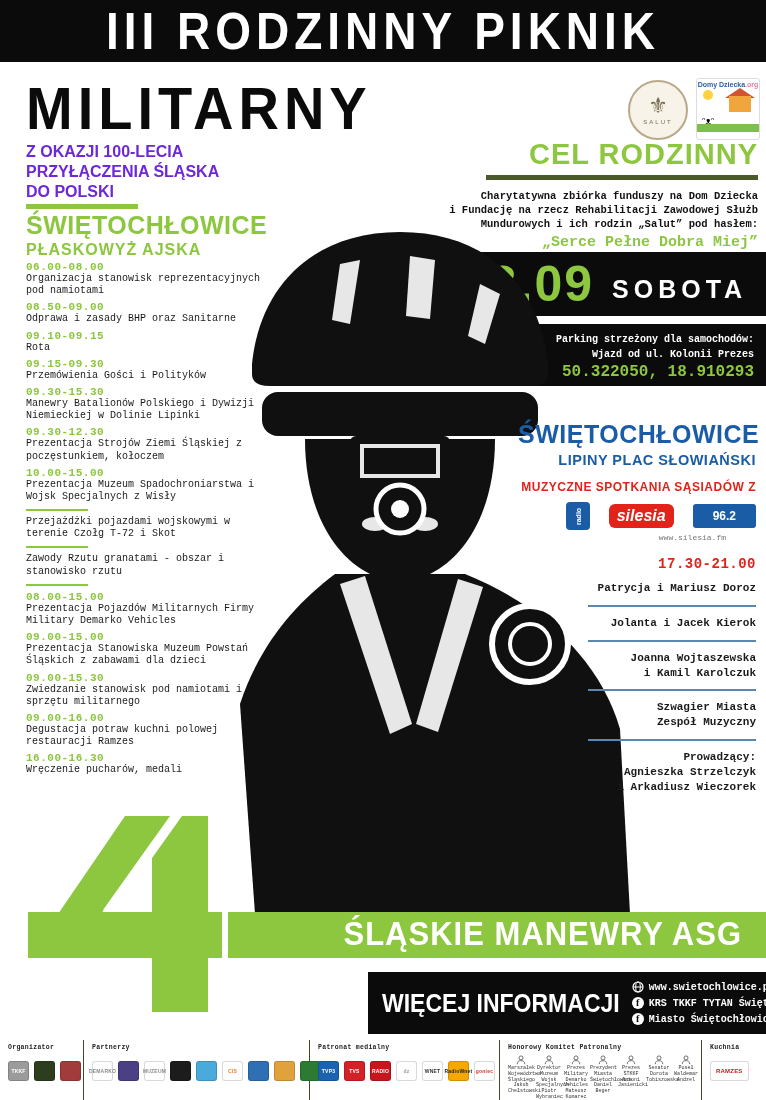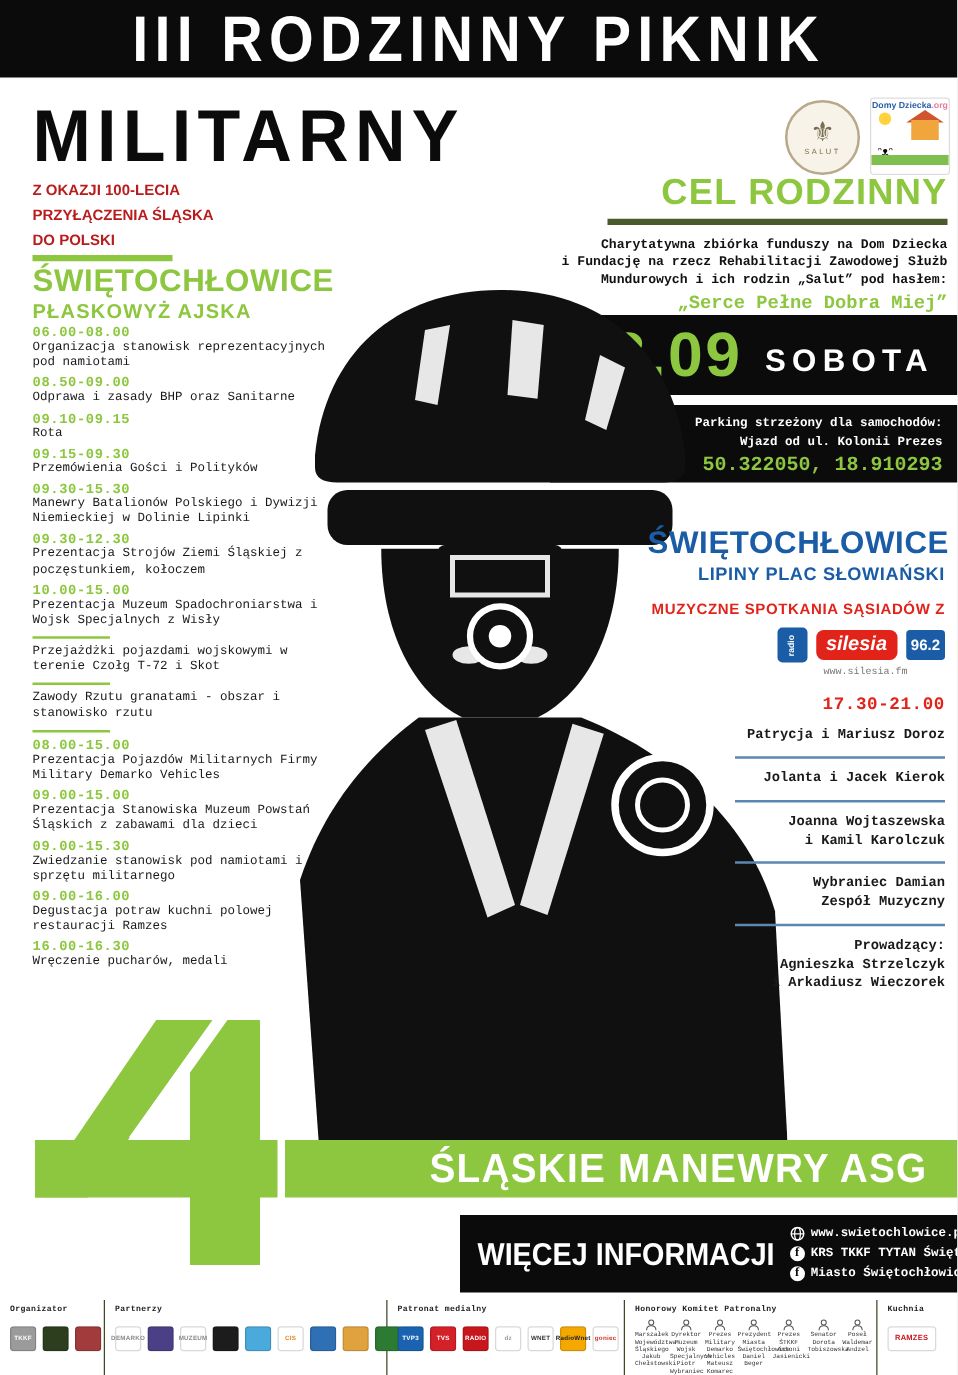--- a/index.html
+++ b/index.html
@@ -5,21 +5,21 @@
   html,body{margin:0;padding:0;background:#e8e8e8;}
   .poster{position:relative;width:766px;height:1100px;background:#ffffff;overflow:hidden;
           font-family:"Liberation Mono",monospace;}
   .abs{position:absolute;}
   .sans{font-family:"Liberation Sans",sans-serif;}
 
   
   #bar1{left:0;top:10;width:766px;height:62px;background:#0b0b0b;display:flex;align-items:center;justify-content:center;z-index:2;}
   #bar1 span{color:#fff;font-family:"Liberation Sans",sans-serif;font-weight:900;font-size:46px;letter-spacing:5px;transform:scaleY(1.12);white-space:nowrap;}
   #militarny{left:26px;top:74px;color:#0b0b0b;font-family:"Liberation Sans",sans-serif;font-weight:900;font-size:56px;letter-spacing:5px;transform:scaleY(1.05);transform-origin:left top;z-index:2;}
-  #occasion{left:26px;top:142px;font-family:"Liberation Sans",sans-serif;font-weight:900;font-size:12px;line-height:20px;color:#b91c1c;z-index:2;}
+  #occasion{left:26px;top:142px;font-family:"Liberation Sans",sans-serif;font-weight:900;font-size:16px;line-height:20px;color:#6d28d9;z-index:2;}
   #rule1{left:26px;top:204px;width:112px;height:5px;background:#8DC63F;}
   #city1{left:26px;top:211px;color:#8DC63F;font-family:"Liberation Sans",sans-serif;font-weight:900;font-size:25px;letter-spacing:.5px;}
   #place1{left:26px;top:241px;color:#8DC63F;font-family:"Liberation Sans",sans-serif;font-weight:900;font-size:16px;letter-spacing:1px;}
 
   
   #schedule{left:26px;top:261px;width:250px;z-index:2;}
   .sch-item{margin-bottom:4px;}
   .sch-time{color:#8DC63F;font-weight:700;font-size:11px;letter-spacing:.5px;}
   .sch-text{color:#1a1a1a;font-size:10px;line-height:1.22;}
   .sch-div{width:62px;height:2px;background:#8DC63F;margin:6px 0 5px;}
@@ -57,24 +57,24 @@
   #soldier{left:200px;top:224px;z-index:3;}
   #four{left:20px;top:810px;z-index:4;}
   #banner{left:228px;top:912px;width:538px;height:46px;background:#8DC63F;display:flex;align-items:center;justify-content:flex-end;padding-right:24px;box-sizing:border-box;z-index:4;}
   #banner span{color:#fff;font-family:"Liberation Sans",sans-serif;font-weight:900;font-size:31px;letter-spacing:1px;transform:scaleY(1.05);white-space:nowrap;}
 
   
   #music{right:10px;top:420px;width:238px;text-align:right;z-index:5;}
   #music .m-city{color:#1A5DA6;font-family:"Liberation Sans",sans-serif;font-weight:900;font-size:25px;letter-spacing:.5px;}
   #music .m-place{color:#1A5DA6;font-family:"Liberation Sans",sans-serif;font-weight:900;font-size:14.5px;margin-top:3px;letter-spacing:.5px;}
   #music .m-series{color:#E2231A;font-family:"Liberation Sans",sans-serif;font-weight:800;font-size:12px;letter-spacing:.5px;margin-top:12px;}
-  .radio-row{display:flex;justify-content:flex-end;align-items:center;gap:7px;margin-top:8px;}
+  .radio-row{display:flex;justify-content:flex-end;align-items:center;gap:19px;margin-top:8px;}
   .r-blue{width:24px;height:28px;background:#1A5DA6;border-radius:4px;color:#fff;font-size:7px;font-weight:700;display:flex;align-items:center;justify-content:center;writing-mode:vertical-rl;transform:rotate(180deg);font-family:"Liberation Sans",sans-serif;}
   .r-red{background:#E2231A;border-radius:6px;padding:3px 8px;color:#fff;font-family:"Liberation Sans",sans-serif;font-weight:900;font-style:italic;font-size:16px;}
-  .r-freq{background:#1A5DA6;border-radius:3px;padding:5px 4px;color:#fff;font-family:"Liberation Sans",sans-serif;font-weight:800;font-size:12px;}
+  .r-freq{background:#1A5DA6;border-radius:3px;padding:5px 20px;color:#fff;font-family:"Liberation Sans",sans-serif;font-weight:800;font-size:12px;}
   .r-site{font-size:8px;color:#777;margin:3px 30px 0 0;}
   #music .m-time{color:#E2231A;font-weight:800;font-size:14px;margin-top:14px;letter-spacing:.5px;}
   .l-item{margin-top:9px;color:#1a1a1a;font-weight:700;font-size:11px;line-height:1.35;}
   .ldiv{height:2px;width:168px;background:#5B87B5;margin:0 0 9px auto;}
   .l-item:first-of-type .ldiv{display:none;}
 
   
   #infobox{left:368px;top:972px;width:398px;height:62px;background:#0b0b0b;display:flex;align-items:center;gap:12px;padding:0 8px 0 14px;box-sizing:border-box;z-index:5;}
   .info-label{color:#fff;font-family:"Liberation Sans",sans-serif;font-weight:900;font-size:23px;white-space:nowrap;transform:scaleY(1.1);}
   .links{display:flex;flex-direction:column;gap:4px;}
@@ -290,21 +290,21 @@
 
         <div class="l-item">
           <div class="ldiv"></div>
           <div>Joanna Wojtaszewska</div>
           <div>i Kamil Karolczuk</div>
 
         </div>
 
         <div class="l-item">
           <div class="ldiv"></div>
-          <div>Wybraniec Damian</div>
+          <div>Szwagier Miasta</div>
           <div>Zespół Muzyczny</div>
 
         </div>
 
         <div class="l-item">
           <div class="ldiv"></div>
           <div>Prowadzący:</div>
           <div>Agnieszka Strzelczyk</div>
           <div>i Arkadiusz Wieczorek</div>
         </div>

